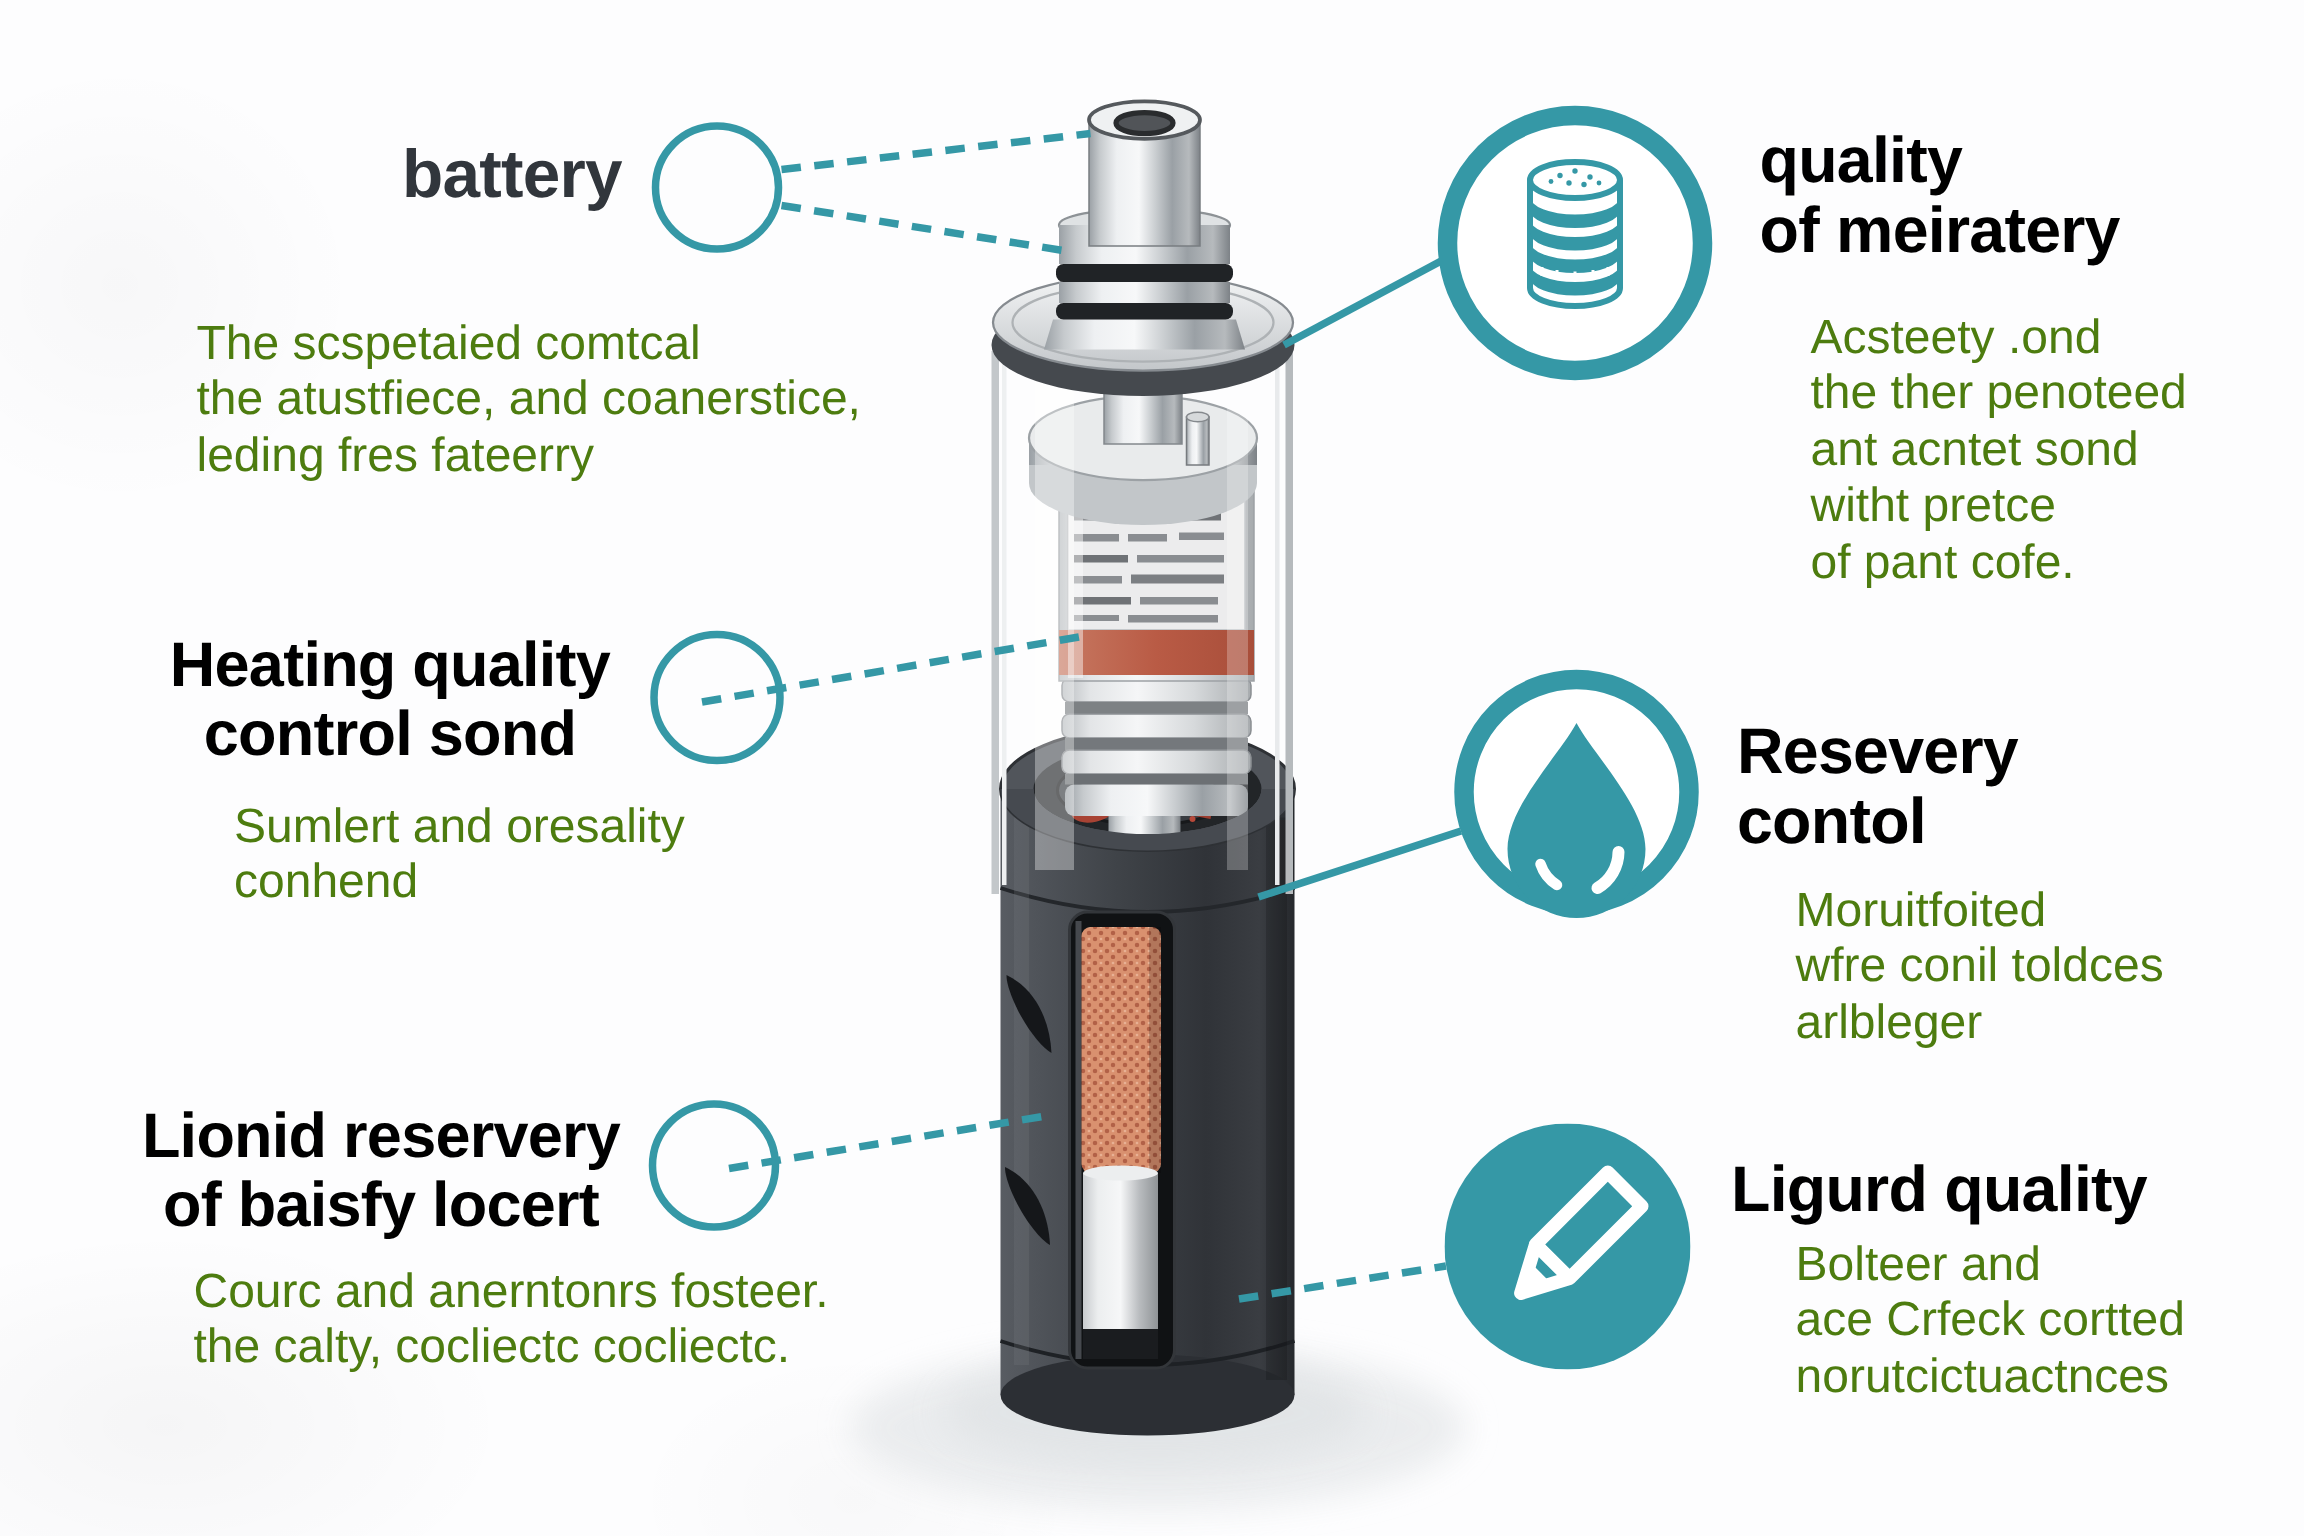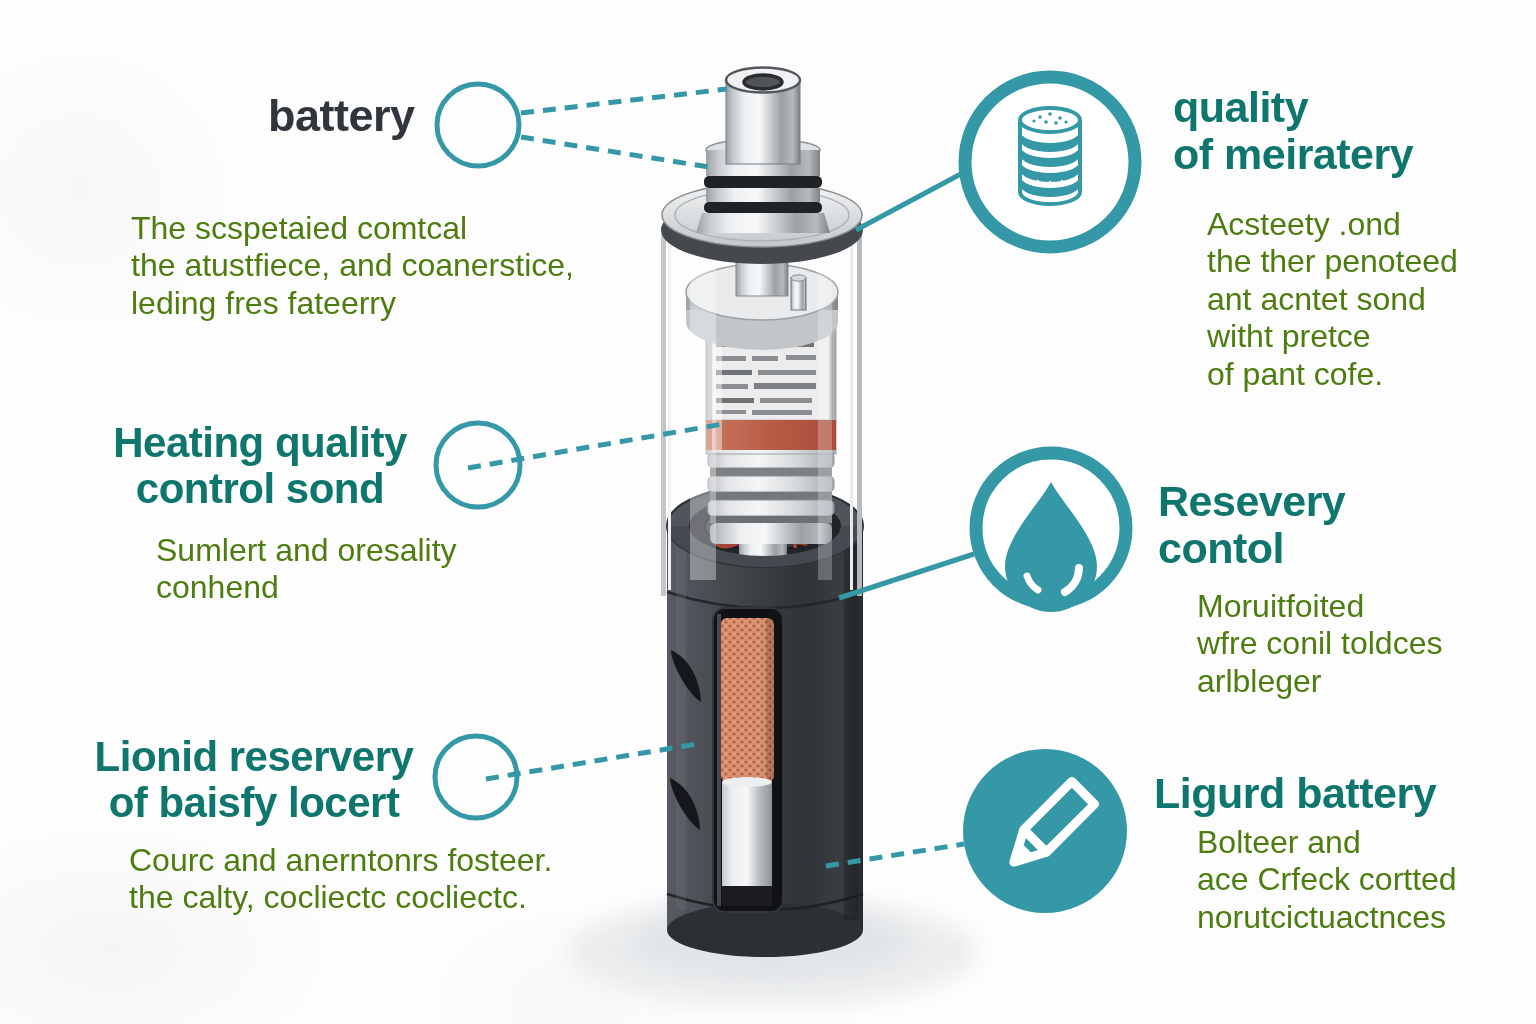--- a/index.html
+++ b/index.html
@@ -2,21 +2,21 @@
 <html><head>
 <meta charset="utf-8">
 <style>
   html,body{margin:0;padding:0;}
   body{width:1536px;height:1024px;background:#fdfdfe;overflow:hidden;
        font-family:"Liberation Sans","DejaVu Sans",sans-serif;}
   #stage{position:relative;width:1536px;height:772px;background:#fdfdfe;}
   .abs{position:absolute;}
   .lines{white-space:pre-line;}
   .h-left{font-weight:700;font-size:45px;line-height:1.08;color:#31363c;letter-spacing:-0.5px;}
-  .h-mid{font-weight:700;font-size:42px;line-height:1.1;color:#0f766e;letter-spacing:-0.5px;}
+  .h-mid{font-weight:700;font-size:42px;line-height:1.1;color:#000000;letter-spacing:-0.5px;}
   .body-txt{font-size:32px;line-height:1.17;color:#4d7c0f;margin-left:37px;}
   .center{text-align:center;}
   .nowrap{white-space:nowrap;}
   .icon-box{position:absolute;}
   .blob{position:absolute;border-radius:50%;pointer-events:none;}
   svg{display:block;}
 </style>
 </head>
 <body>
 
@@ -241,21 +241,21 @@
 ant acntet sond
 witht pretce
 of pant cofe.</div>
 
   <div class="abs h-mid lines" style="left:1158px;top:478px;font-size:43px;">Resevery
 contol</div>
   <div class="abs body-txt lines" style="left:1160px;top:588px;">Moruitfoited
 wfre conil toldces
 arlbleger</div>
 
-  <div class="abs h-mid nowrap" style="left:1154px;top:770px;font-size:43px;">Ligurd battery</div>
+  <div class="abs h-mid nowrap" style="left:1154px;top:770px;font-size:43px;">Ligurd quality</div>
   <div class="abs body-txt lines" style="left:1160px;top:824px;">Bolteer and
 ace Crfeck cortted
 norutcictuactnces</div>
 
   <div class="icon-box" style="left:958px;top:70px;">
     <svg width="184" height="184" viewBox="0 0 184 184">
       <circle cx="92" cy="92" r="85" fill="#ffffff" stroke="#3598a6" stroke-width="13"></circle>
       <g stroke="#3598a6" fill="none" stroke-width="4">
         <line x1="62" y1="50" x2="62" y2="122"></line>
         <line x1="122" y1="50" x2="122" y2="122"></line>

